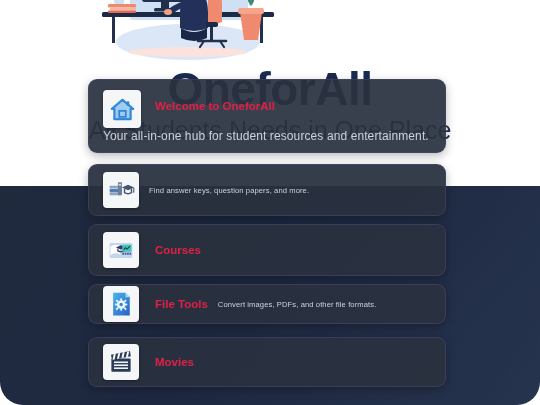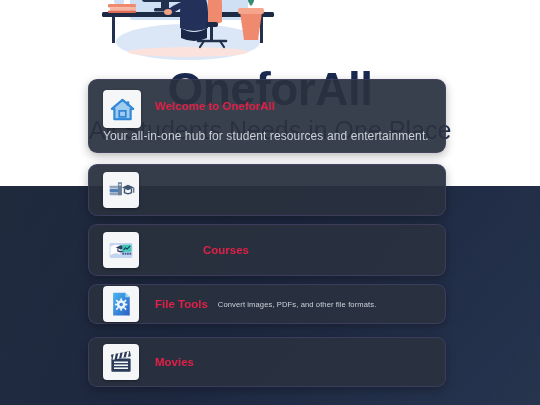--- a/index.html
+++ b/index.html
@@ -8,20 +8,21 @@
     width:540px; height:405px;
     overflow:hidden;
     font-family:"Liberation Sans", sans-serif;
     background:#ffffff;
   }
 
   #app {
     position:relative;
     width:540px; height:405px;
     overflow:hidden;
+    border-radius:23px;
   }
 
   
   .bg-top {
     position:absolute; left:0; top:0; width:540px; height:186px;
     background:#ffffff;
   }
   .bg-bottom {
     position:absolute; left:0; top:186px; width:540px; height:219px;
     background:linear-gradient(135deg,#1b2539 0%,#1d2840 45%,#22304b 100%);
@@ -74,21 +75,21 @@
 
   .card-welcome {
     top:79px; height:74px;
     background:rgba(42,50,64,0.93);
     border:1px solid rgba(90,80,130,0.30);
     align-items:flex-start;
     padding-top:10px;
   }
 
   .card-study   { top:164px; height:52px; }
-  .card-courses { top:224px; height:52px;gap:48px; }
+  .card-courses { top:224px; height:52px; }
   .card-files   { top:284px; height:40px; }
   .card-movies  { top:337px; height:50px; }
 
   .card-icon {
     width:36px; height:36px;
     background:#f4f6f8;
     border-radius:4px;
     display:flex; align-items:center; justify-content:center;
     flex:0 0 36px;
     box-shadow:0 1px 3px rgba(0,0,0,0.35);
@@ -212,20 +213,21 @@
         <rect x="3" y="14.8" width="14" height="3.4" rx="0.8" fill="#4f7fb5"></rect>
         <rect x="3" y="18.6" width="14" height="3.4" rx="0.8" fill="#8fa4bd"></rect>
         <rect x="12.5" y="7" width="4.6" height="15" rx="0.8" fill="#6b7f99"></rect>
         <rect x="13.4" y="9" width="2.8" height="2" fill="#cfd8e3"></rect>
         <path d="M16 12 L29 16 L16 20 L3.6 16 Z" fill="#2b3a52" opacity="0"></path>
         <path d="M24 10 L31 13.2 L24 16.4 L17 13.2 Z" fill="#3e5572"></path>
         <path d="M20 14.6 L20 19 Q24 21.4 28 19 L28 14.6" fill="none" stroke="#3e5572" stroke-width="1.6"></path>
         <line x1="30.6" y1="13.4" x2="30.6" y2="19" stroke="#3e5572" stroke-width="1.2"></line>
       </svg>
     </div>
+    <div class="card-desc">Find answer keys, question papers, and more.</div>
   </div>
 
   <div class="card card-courses">
     <div class="card-icon">
       <svg viewBox="0 0 32 32" width="28" height="28">
         <rect x="3" y="8" width="26" height="17" rx="1.6" fill="#c3d5ee"></rect>
         <path d="M4 22 Q9 18 15 21 L15 11 Q9 8.4 4 12 Z" fill="#fdfdfd"></path>
         <path d="M16 10.5 L22 13 L16 15.5 L10 13 Z" fill="#2e3f66"></path>
         <path d="M12.4 14.4 L12.4 17 Q16 18.8 19.6 17 L19.6 14.4" fill="none" stroke="#2e3f66" stroke-width="1.3"></path>
         <rect x="17.5" y="10" width="10.5" height="8" rx="0.8" fill="#3ec7b4"></rect>

